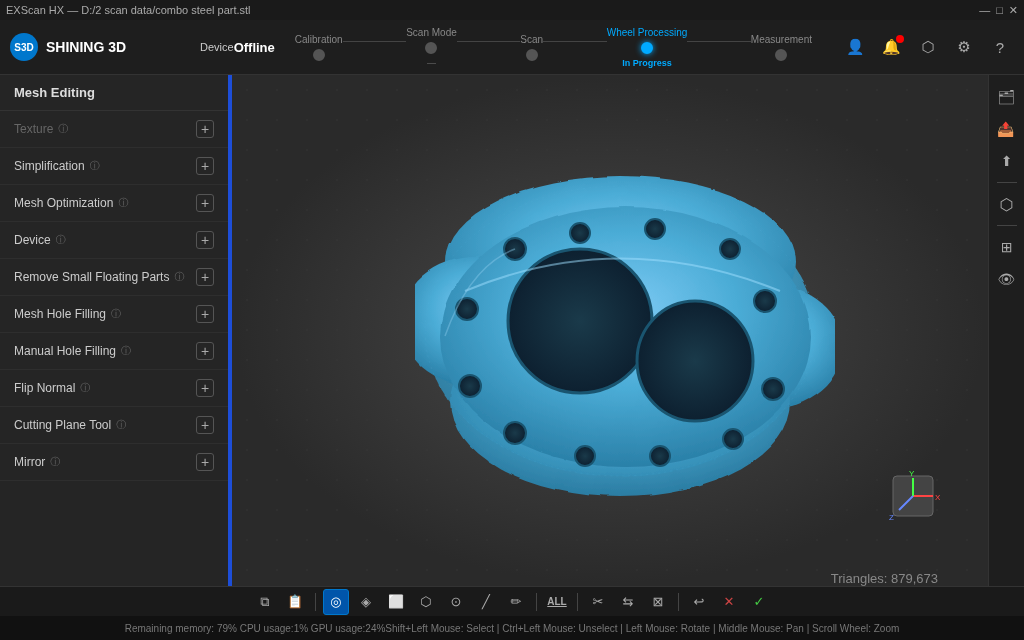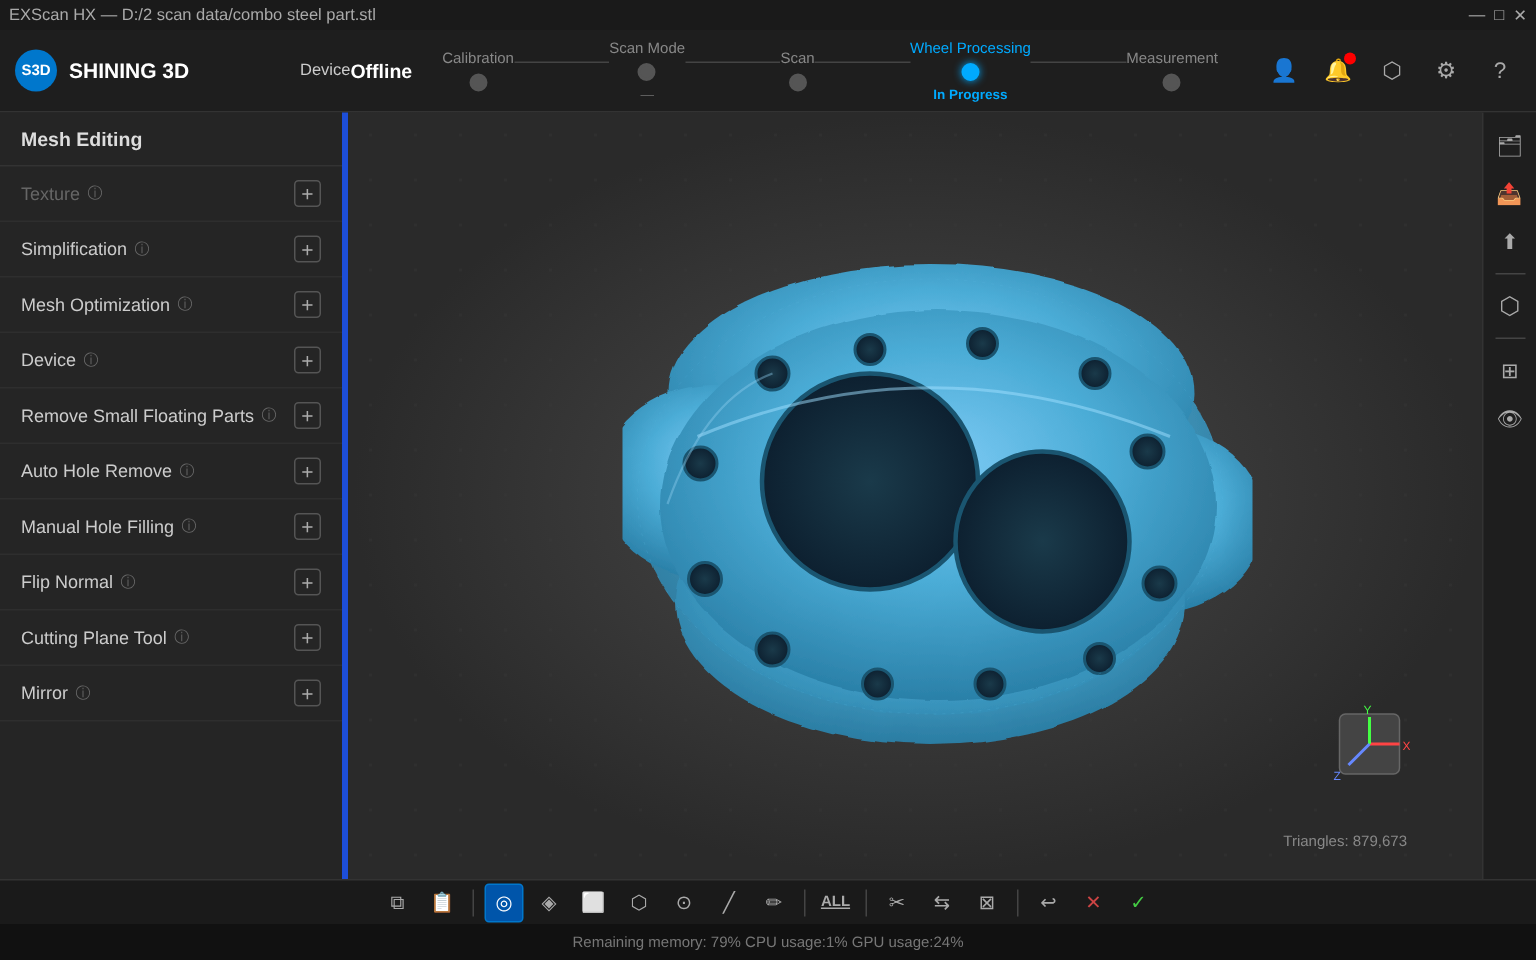--- a/index.html
+++ b/index.html
@@ -328,21 +328,21 @@
     <div class="sidebar-item">
       <div class="sidebar-item-left">
         <span class="sidebar-item-label">Remove Small Floating Parts</span>
         <span class="info-icon">ⓘ</span>
       </div>
       <div class="plus-icon">+</div>
     </div>
 
     <div class="sidebar-item">
       <div class="sidebar-item-left">
-        <span class="sidebar-item-label">Auto Hole Remove</span>
+        <span class="sidebar-item-label">Mesh Hole Filling</span>
         <span class="info-icon">ⓘ</span>
       </div>
       <div class="plus-icon">+</div>
     </div>
 
     <div class="sidebar-item">
       <div class="sidebar-item-left">
         <span class="sidebar-item-label">Manual Hole Filling</span>
         <span class="info-icon">ⓘ</span>
       </div>
@@ -448,21 +448,21 @@
         <text x="50" y="32" fill="#ff4444" font-size="8">X</text>
 
         <line x1="28" y1="28" x2="28" y2="10" stroke="#44ff44" stroke-width="2"></line>
         <text x="24" y="8" fill="#44ff44" font-size="8">Y</text>
 
         <line x1="28" y1="28" x2="14" y2="42" stroke="#6688ff" stroke-width="2"></line>
         <text x="4" y="52" fill="#6688ff" font-size="8">Z</text>
       </svg>
     </div>
 
-    <div style="position:absolute;bottom:19px;right:50px;font-size:10px;color:#888;">
+    <div style="position:absolute;bottom:0;right:50px;font-size:13px;color:#888;">
       <span>Triangles: 879,673</span>
     </div>
 
   </div>
 
   <div id="right-toolbar">
     <div class="rt-icon">🗂</div>
     <div class="rt-icon">📤</div>
     <div class="rt-icon">⬆</div>
     <div class="rt-divider"></div>
@@ -492,14 +492,15 @@
   <div class="bt-icon">⇆</div>
   <div class="bt-icon">⊠</div>
   <div class="bt-separator"></div>
   <div class="bt-icon">↩</div>
   <div class="bt-icon danger" style="color:#cc4444;">✕</div>
   <div class="bt-icon success" style="color:#44cc44;">✓</div>
 </div>
 
 <div id="statusbar">
   <span>Remaining memory: 79%  CPU usage:1%  GPU usage:24%</span>
+  <span style="font-size:10px;">Shift+Left Mouse: Select | Ctrl+Left Mouse: Unselect | Left Mouse: Rotate | Middle Mouse: Pan | Scroll Wheel: Zoom</span>
   <span></span>
 </div>
 
 </body></html>

